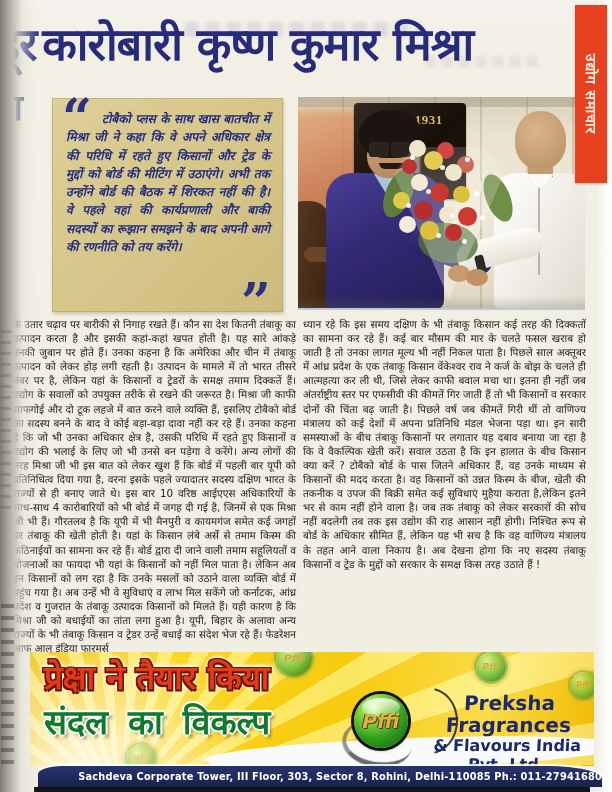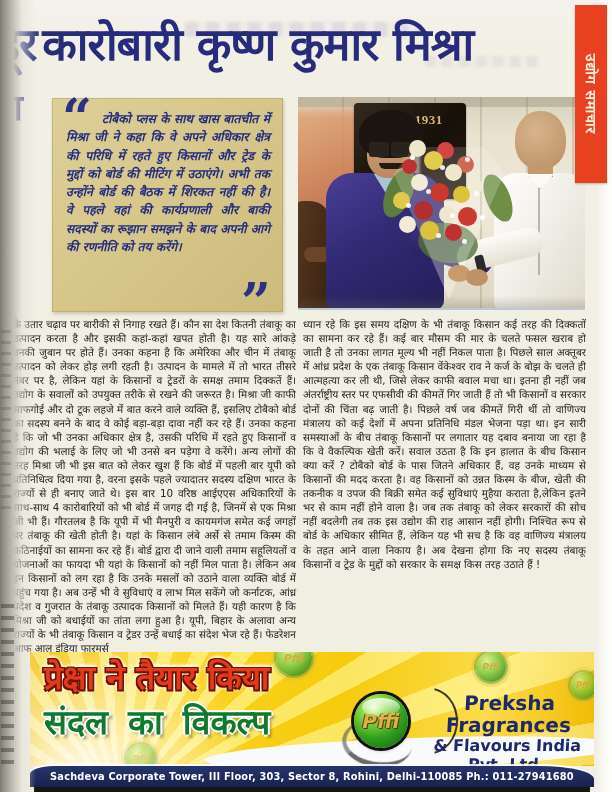--- a/index.html
+++ b/index.html
@@ -145,21 +145,21 @@
       text-shadow:1px 1px 0 #5a3a0a,-1px 0 0 #5a3a0a;}
   .logo-arc{left:372px;top:36px;width:52px;height:62px;border:2px solid rgba(25,25,25,.85);border-radius:50%;
       clip-path:inset(0 0 0 58%);z-index:3;}
   .logo-crescent{left:312px;top:68px;width:66px;height:42px;border-radius:50%;z-index:3;filter:blur(.4px);
       border-bottom:5px solid rgba(70,70,70,.8);border-left:4px solid rgba(70,70,70,.55);transform:rotate(8deg);}
   .ad-company{left:392px;top:40px;width:172px;text-align:center;color:#1c2a6b;transform:skewX(-3deg);z-index:4;}
   .ad-co1{font-size:20px;font-weight:bold;line-height:1.1;}
   .ad-co2{font-size:16px;font-weight:bold;line-height:1.2;}
   .ad-swoosh{right:-30px;top:86px;width:420px;height:30px;border-radius:50%;z-index:2;
       background:#f8fafc;transform:rotate(-2deg);}
-  .ad-footer{left:0;top:114px;width:564px;height:21px;z-index:5;display:flex;align-items:center;justify-content:center;
+  .ad-footer{left:8px;top:114px;width:564px;height:21px;z-index:5;display:flex;align-items:center;justify-content:flex-end;
       background:linear-gradient(#27356e,#18224d);border-radius:26px 60px 0 0/9px 14px;
       box-shadow:0 -2px 0 rgba(255,255,255,.85);}
   .ad-footer span{color:#fff;font-size:9.8px;font-weight:bold;letter-spacing:.2px;}
   .ad-black{left:4px;top:135px;width:556px;height:5px;background:#151515;}
 </style>
 </head>
 <body>
 
 <div class="page">
 

